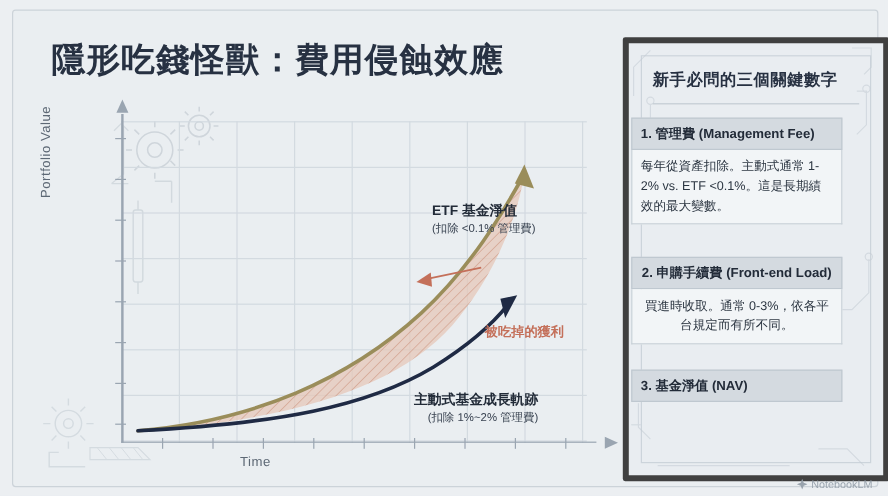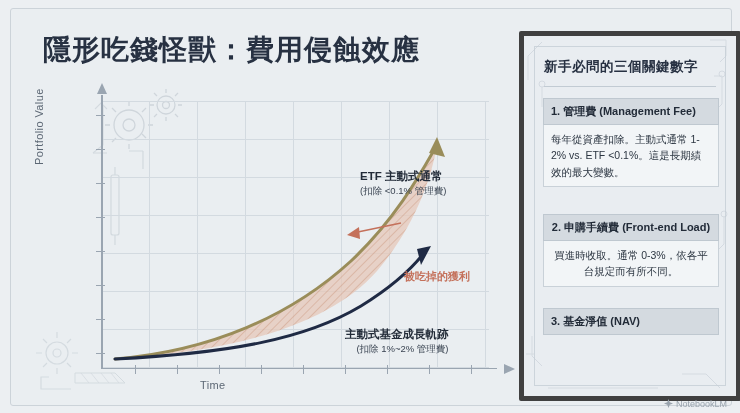--- a/index.html
+++ b/index.html
@@ -76,21 +76,21 @@
     background:#e9edf1;border:5px solid #404040;border-radius:2px;
   }
   .panel-inner{position:absolute;left:10px;top:10px;right:10px;bottom:10px;
     border:1px solid #ccd4db;}
   .panel-title{
     position:absolute;left:20px;top:22px;
     font-size:13.5px;font-weight:bold;color:#273142;letter-spacing:.5px;
   }
   .panel-rule{position:absolute;left:20px;top:50px;width:172px;height:1px;background:#c2cbd3;}
 
-  .item{position:absolute;left:19px;width:176px;}
+  .item{position:absolute;left:2px;width:176px;}
   .item-head{
     background:#d4dae0;border:1px solid #bfc8d0;
     font-size:11px;font-weight:bold;color:#222b38;
     padding:5px 7px;box-sizing:border-box;
   }
   .item-body{
     background:#f2f5f7;border:1px solid #c9d1d8;border-top:none;
     font-size:10.5px;color:#2c3642;line-height:1.55;
     padding:6px 7px;box-sizing:border-box;
   }
@@ -213,21 +213,21 @@
         <div class="tick tick-x" style="left:244px"></div>
         <div class="tick tick-x" style="left:286px"></div>
         <div class="tick tick-x" style="left:328px"></div>
         <div class="tick tick-x" style="left:370px"></div>
       </div>
 
       <div class="ylabel">Portfolio Value</div>
       <div class="xlabel">Time</div>
 
       <div class="clabel lbl-etf">
-        <div class="l1">ETF 主動式通常</div>
+        <div class="l1">ETF 基金淨值</div>
         <div class="l2">(扣除 &lt;0.1% 管理費)</div>
       </div>
 
       <div class="clabel lbl-act">
         <div class="l1">主動式基金成長軌跡</div>
         <div class="l2">(扣除 1%~2% 管理費)</div>
       </div>
 
       <div class="annot">被吃掉的獲利</div>
     </div>

